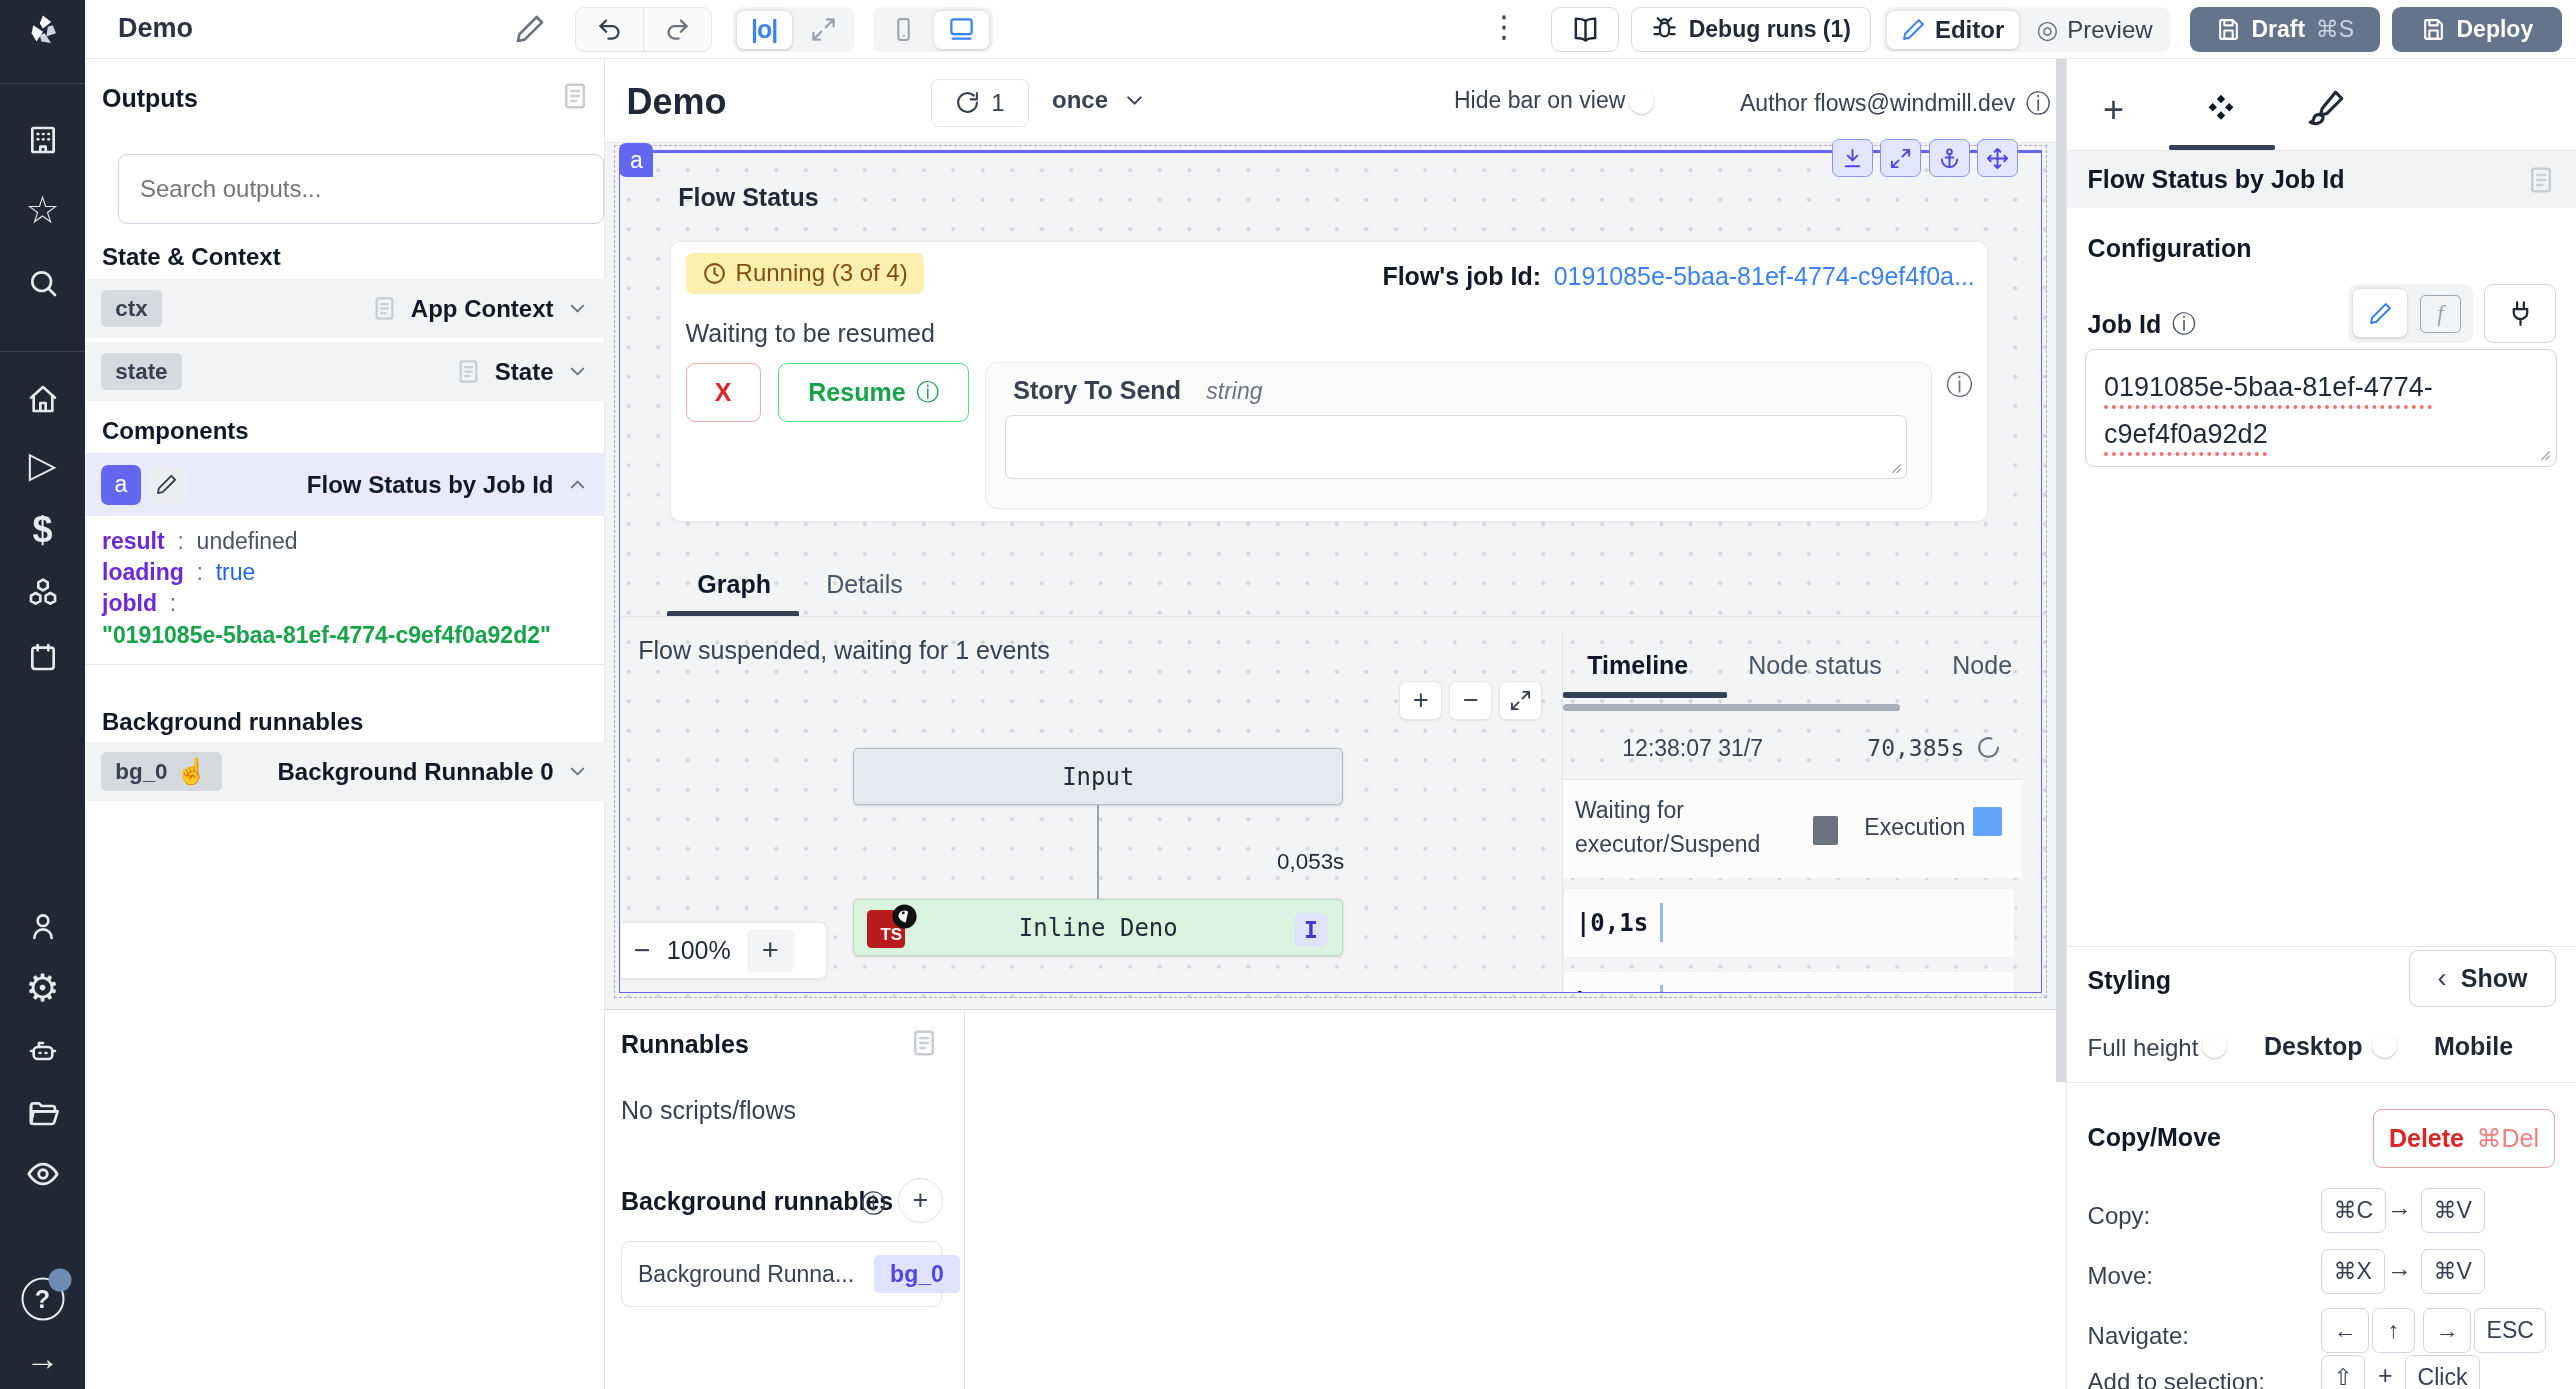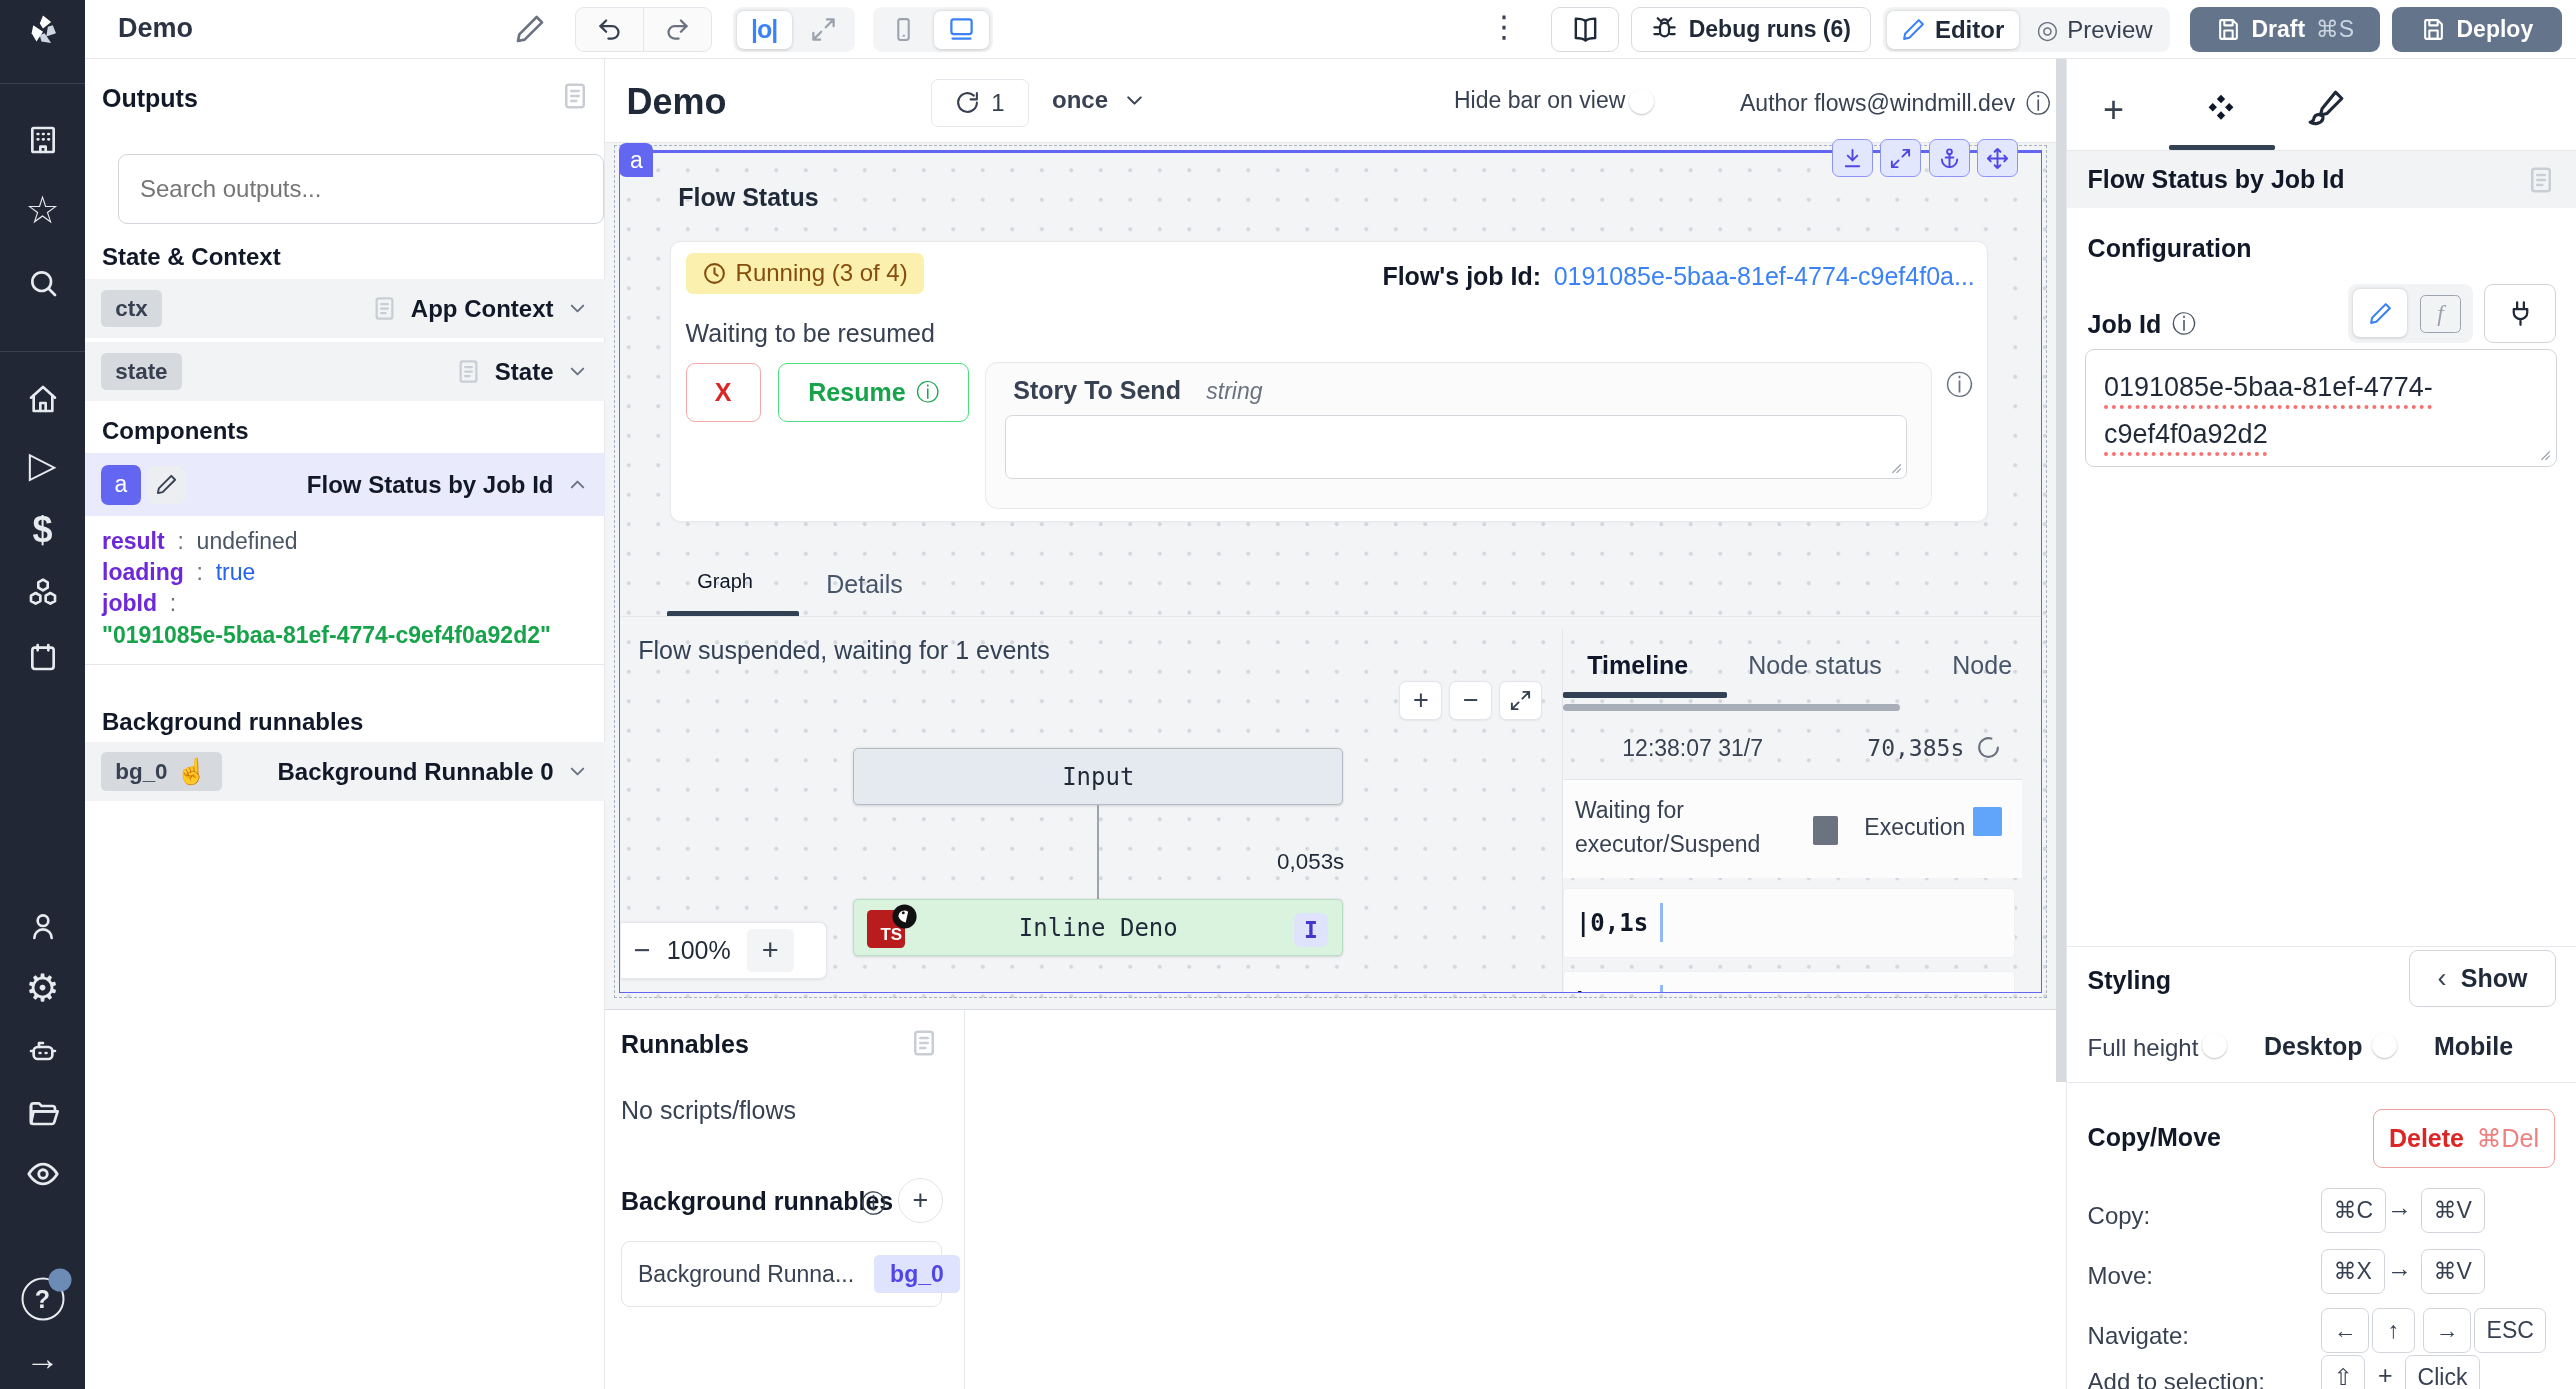--- a/index.html
+++ b/index.html
@@ -193,21 +193,21 @@
         <svg class="ic" width="29" height="29" viewBox="0 0 24 24">
           <path d="M12 5c-2-1.6-5-2-8-2v16c3 0 6 .4 8 2 2-1.6 5-2 8-2V3c-3 0-6 .4-8 2z"></path>
           <path d="M12 5v16"></path>
         </svg>
       </span>
     <span class="tb-btn" style="left:1546px; width:240px; font-weight:600">
       <svg class="ic" width="27" height="27" viewBox="0 0 24 24">
           <rect x="8" y="6" width="8" height="12" rx="4"></rect>
           <path d="M9 6a3 3 0 0 1 6 0M3 10h4M17 10h4M3 16h4M17 16h4M8 4L6 2M16 4l2-2"></path>
         </svg>
-      <span>Debug runs (6)</span>
+      <span>Debug runs (1)</span>
     </span>
     <span class="seg-wrap" style="left:1798px">
       <span class="seg-btn active" style="font-weight:600; font-size:24px">
         <svg class="ic" width="25" height="25" viewBox="0 0 24 24" style="color:#3b82f6">
             <path d="M17 3l4 4L8 20l-5 1 1-5L17 3z"></path>
           </svg>
         <span>Editor</span>
       </span>
       <span class="seg-btn" style="font-size:24px; color:#374151">
         <span style="font-size:25px; color:#6b7280">◎</span>
@@ -387,21 +387,21 @@
           <span class="ab" style="left:220px; top:15px; font-size:23px; font-style:italic; color:#6b7280">string</span>
           <div class="ab" style="left:19px; top:52px; width:902px; height:64px; background:#fff; border:0.9px solid #d3d7dc; border-radius:7.2px">
             <svg class="ic" width="14.3" height="14.3" viewBox="0 0 24 24" style="position:absolute; right:3.6px; bottom:3.6px; color:#9ca3af">
                 <path d="M21 15L15 21M21 8L8 21"></path>
               </svg>
           </div>
         </div>
         <span class="ab" style="right:14.3px; top:125px; font-size:27px; color:#6b7280">ⓘ</span>
       </div>
 
-      <span class="ab" style="left:77px; top:417px; font-size:20px; font-weight:400; color:#0f172a">Graph</span>
+      <span class="ab" style="left:77px; top:417px; font-size:25px; font-weight:700; color:#0f172a">Graph</span>
       <span class="ab" style="left:206px; top:417px; font-size:25px; color:#475569">Details</span>
       <div class="ab tab-underline" style="left:47px; top:458px; width:132px; height:5.4px"></div>
       <div class="ab" style="left:0; top:463px; width:1423px; height:0.9px; background:#e5e7eb"></div>
 
       <span class="ab" style="left:18px; top:483px; font-size:25px; color:#334155">Flow suspended, waiting for 1 events</span>
       <span class="gbtn" style="left:779px; top:528px">+</span>
       <span class="gbtn" style="left:829px; top:528px">−</span>
       <span class="gbtn" style="left:879px; top:528px">
           <svg class="ic" width="23" height="23" viewBox="0 0 24 24">
             <path d="M15 3h6v6M9 21H3v-6M21 3l-7 7M3 21l7-7"></path>

